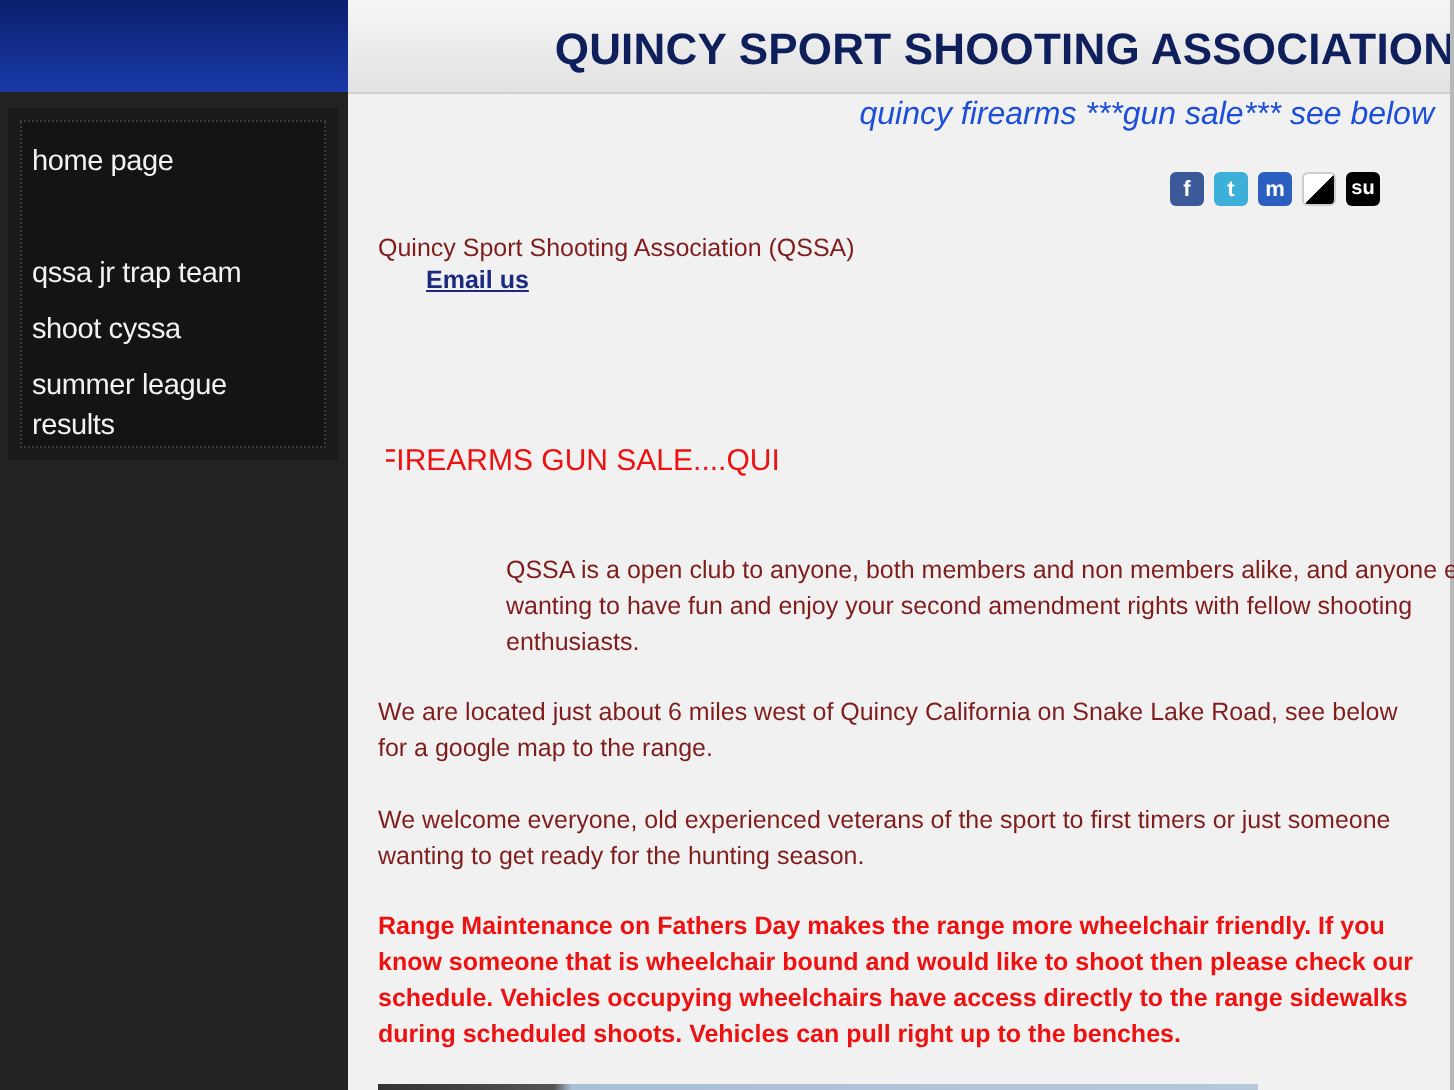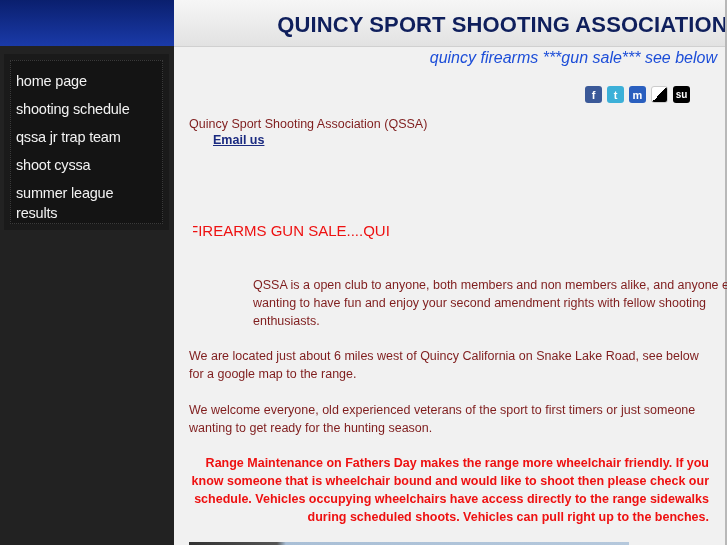--- a/index.html
+++ b/index.html
@@ -54,35 +54,34 @@
   .content { position:absolute; left:189px; top:0; width:530px; }
   .green { color:#7f1d1d; font-weight:normal; font-size:12.5px; line-height:18px; }
   .red-para { color:#ee1111; font-weight:bold; font-size:12.5px; line-height:18px; }
   .org-name { position:absolute; top:115px; left:0; }
   .email-link { position:absolute; top:133px; left:0; color:#1a2a80; text-decoration:underline;
     font-weight:bold; font-size:12.5px; cursor:pointer;margin-left:24px; }
   .marquee { position:absolute; top:222px; left:0; color:#ee1111; font-size:15px; }
   .p1 { position:absolute; top:276px; left:16px; width:520px;margin-left:48px; }
   .p2 { position:absolute; top:347px; left:0; width:520px; }
   .p3 { position:absolute; top:401px; left:0; width:520px; }
-  .p4 { position:absolute; top:454px; left:0; width:520px;text-align:right; }
+  .p4 { position:absolute; top:454px; left:0; width:520px; }
   .photo {
     position:absolute; left:189px; top:542px; width:440px; height:3px;
     background:linear-gradient(to right,#333 0%,#555 20%,#a9bfd6 22%,#b5c8dc 100%);
   }
 </style>
 </head>
 <body>
 
 <div class="sidebar">
   <div class="sidebar-top"></div>
   <div class="nav-outer">
     <div class="nav-inner">
       <a class="nav-item" style="top:10px">home page</a>
-      <a class="nav-item" style="top:38px">shooting schedule</a>
       <a class="nav-item" style="top:66px">qssa jr trap team</a>
       <a class="nav-item" style="top:94px">shoot cyssa</a>
       <a class="nav-item" style="top:122px">summer league</a>
       <a class="nav-item" style="top:142px">results</a>
     </div>
   </div>
 </div>
 
 <div class="header">
   <div class="site-title">QUINCY SPORT SHOOTING ASSOCIATION</div>

